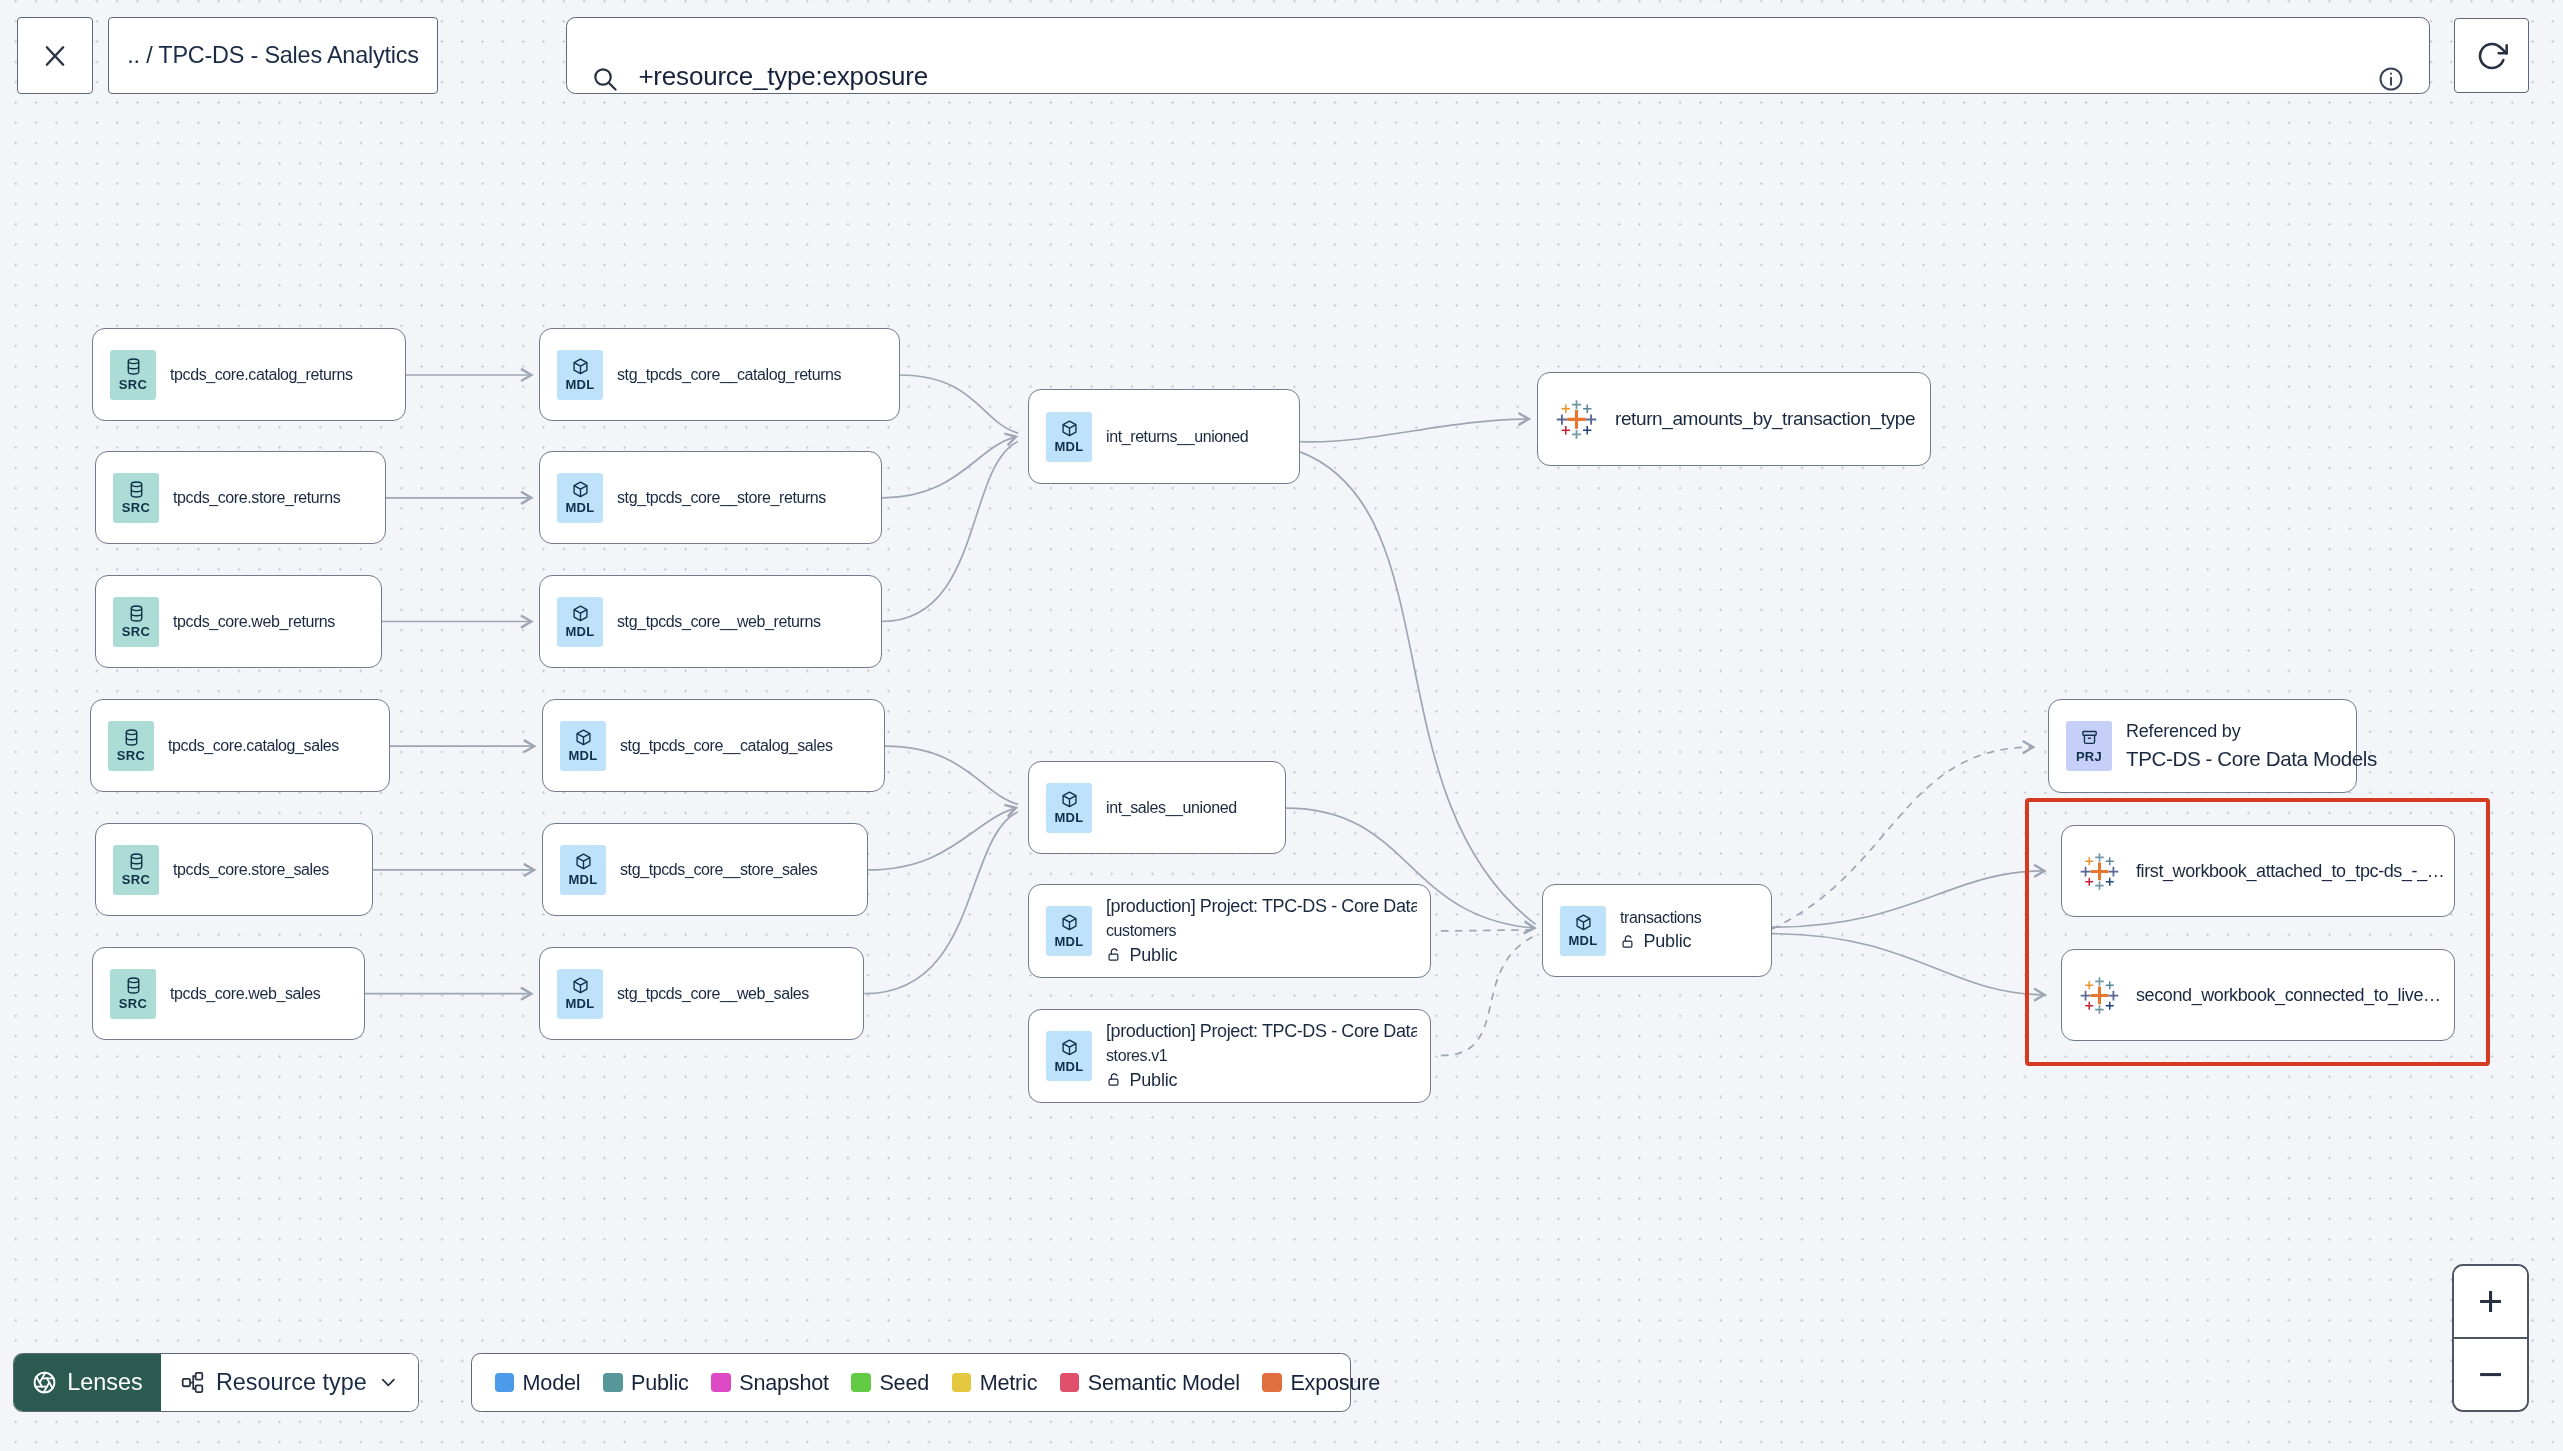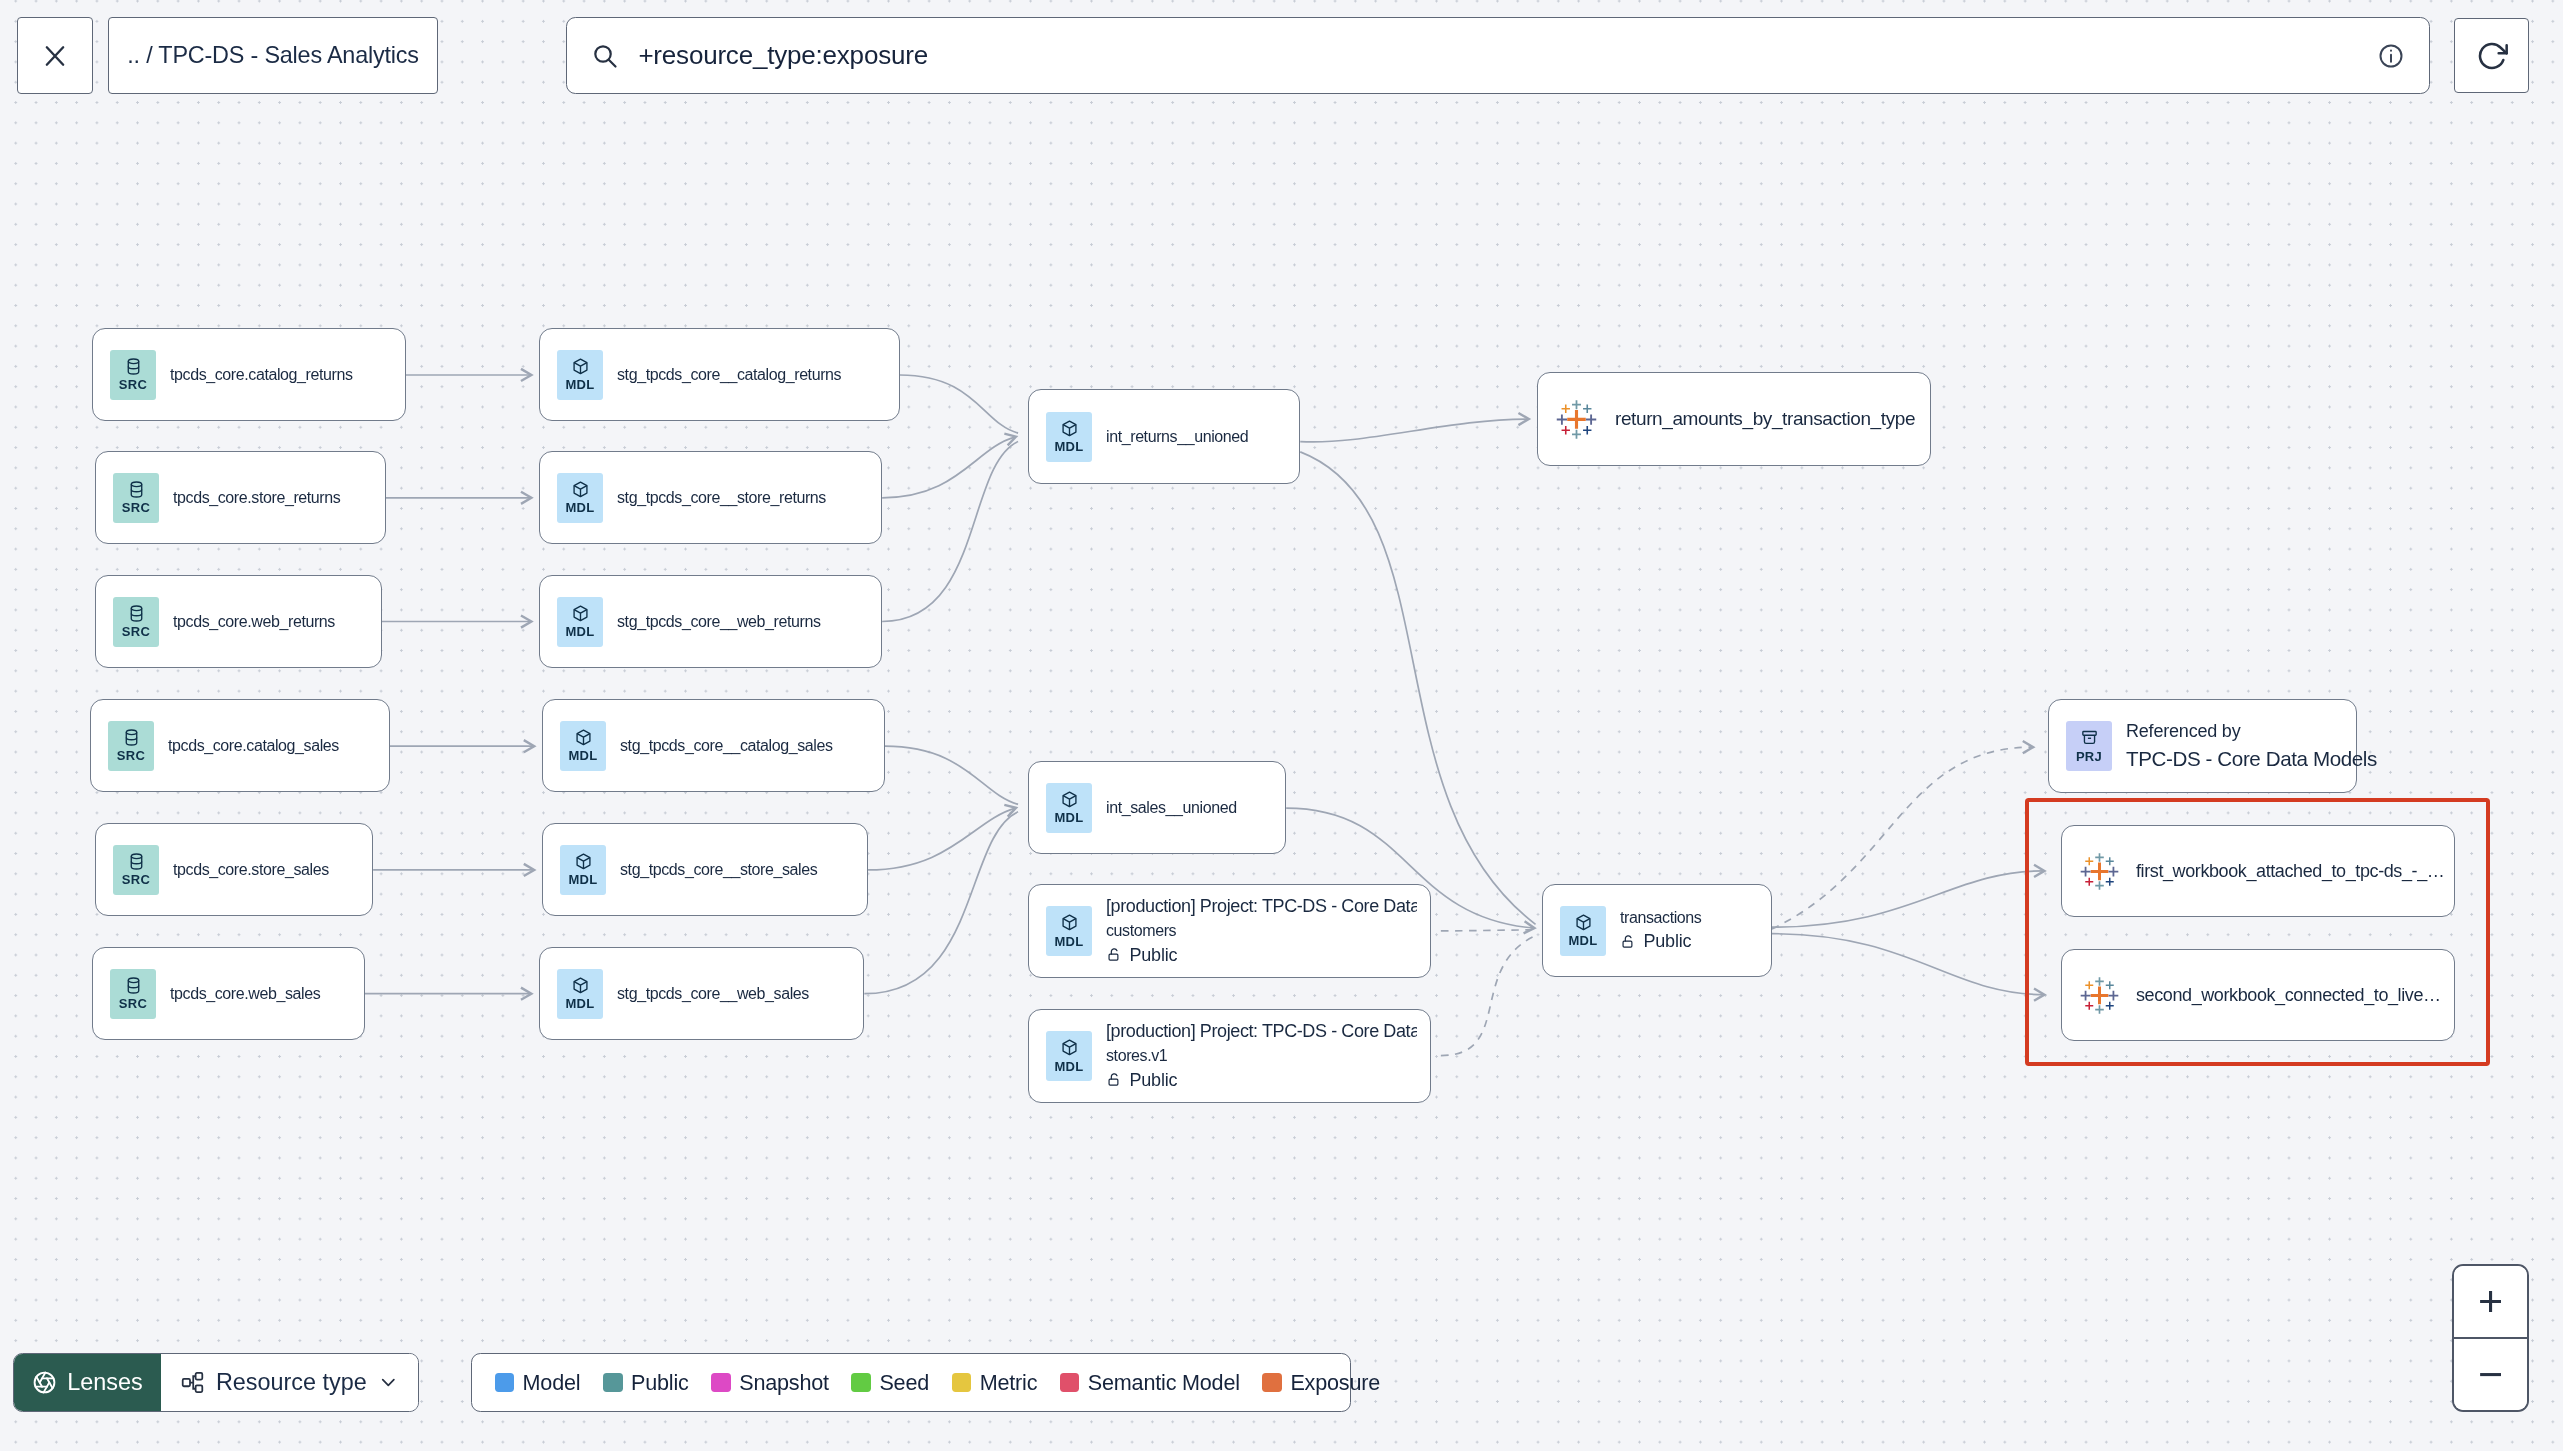--- a/index.html
+++ b/index.html
@@ -7,21 +7,21 @@
   .canvas{position:absolute;inset:0;background-color:#F4F5F8;
     background-image:radial-gradient(circle,#C7CCD5 1.2px,transparent 1.3px);
     background-size:20.3px 20.3px;background-position:5.6px 11.2px;}
   svg.icon{display:block;flex:0 0 auto;}
 
   
   .tb-btn{position:absolute;background:#fff;border:1.9px solid #5E6777;border-radius:4px;
     display:flex;align-items:center;justify-content:center;box-sizing:border-box;cursor:pointer;}
   .breadcrumb-text{font-size:23.4px;color:#1B2B45;letter-spacing:-0.2px;white-space:nowrap;}
   .search-bar{position:absolute;left:566px;top:17px;width:1864px;height:77px;background:#fff;
-    border:1.9px solid #5E6777;border-radius:9.4px;display:flex;align-items:center;
+    border:1.9px solid #5E6777;border-radius:9.4px;display:flex;align-items:flex-end;
     padding:0 24.4px;box-sizing:border-box;gap:17px;}
   .search-input{flex:1;border:none;outline:none;background:transparent;font-size:26px;
     color:#16233B;font-family:inherit;letter-spacing:-0.2px;}
 
   
   .node{position:absolute;display:flex;align-items:center;gap:14px;background:#fff;
     border:1.9px solid #717B8B;border-radius:13px;padding:0 13px 0 17px;
     box-sizing:border-box;cursor:pointer;}
   .badge{width:46px;height:50px;border-radius:3px;display:flex;flex-direction:column;
     align-items:center;justify-content:center;gap:1.9px;flex:0 0 auto;color:#0F3048;}

